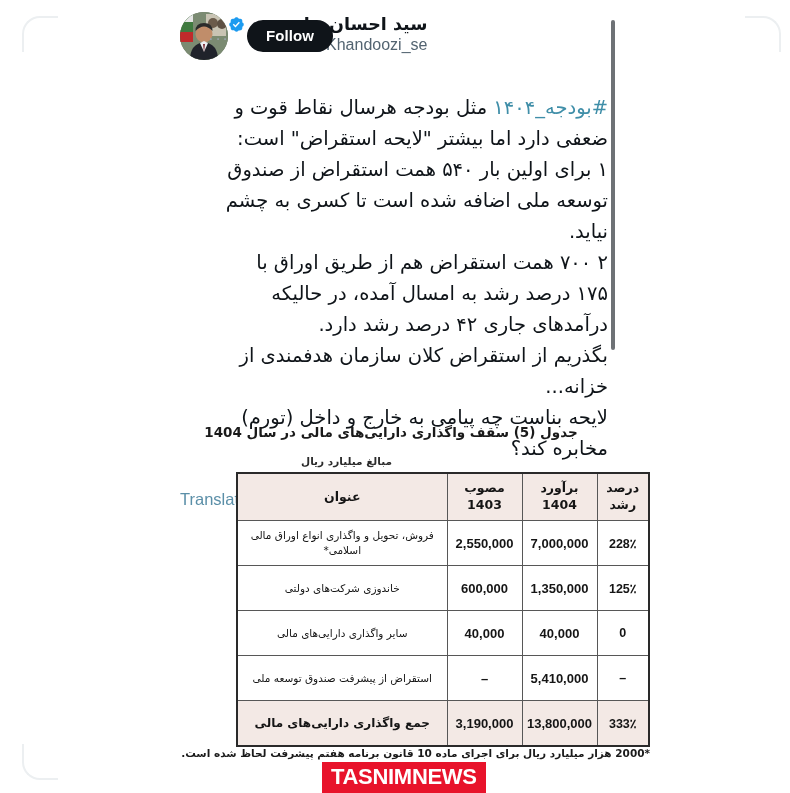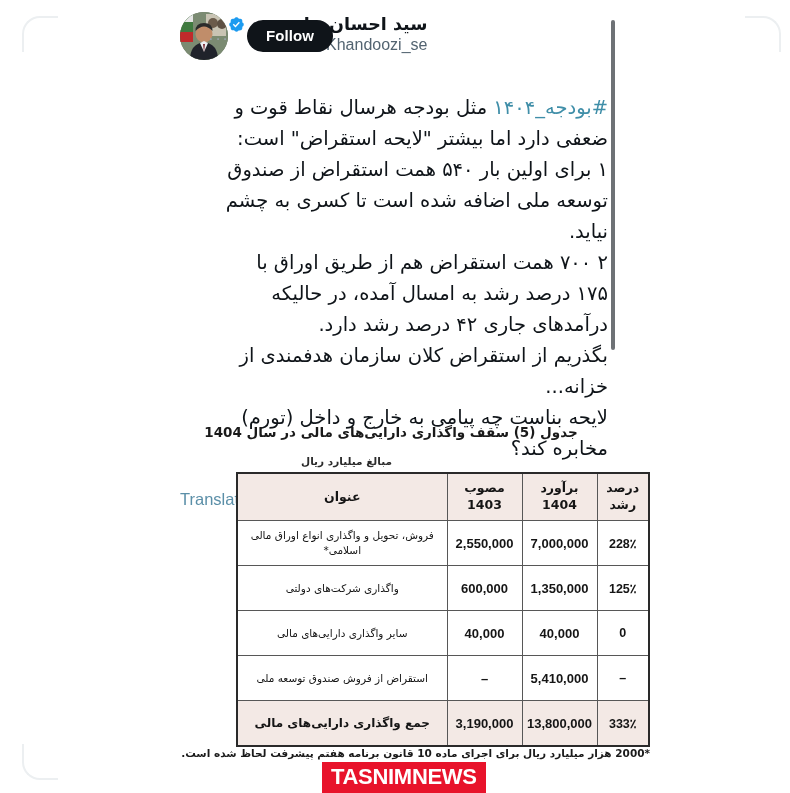--- a/index.html
+++ b/index.html
@@ -373,33 +373,33 @@
         <tr>
           <td class="cell-pct">228٪</td>
           <td class="cell-num">7,000,000</td>
           <td class="cell-num">2,550,000</td>
           <td class="cell-title">فروش، تحویل و واگذاری انواع اوراق مالی اسلامی*</td>
         </tr>
         <tr>
           <td class="cell-pct">125٪</td>
           <td class="cell-num">1,350,000</td>
           <td class="cell-num">600,000</td>
-          <td class="cell-title">واگذاری شرکت‌های دولتی</td>
+          <td class="cell-title">خاندوزی شرکت‌های دولتی</td>
         </tr>
         <tr>
           <td class="cell-pct">0</td>
           <td class="cell-num">40,000</td>
           <td class="cell-num">40,000</td>
           <td class="cell-title">سایر واگذاری دارایی‌های مالی</td>
         </tr>
         <tr>
           <td class="cell-pct">–</td>
           <td class="cell-num">5,410,000</td>
           <td class="cell-num">–</td>
-          <td class="cell-title">استقراض از فروش صندوق توسعه ملی</td>
+          <td class="cell-title">استقراض از پیشرفت صندوق توسعه ملی</td>
         </tr>
         <tr class="total-row">
           <td class="cell-pct">333٪</td>
           <td class="cell-num">13,800,000</td>
           <td class="cell-num">3,190,000</td>
           <td class="cell-title">جمع واگذاری دارایی‌های مالی</td>
         </tr>
       </tbody>
     </table>
 

